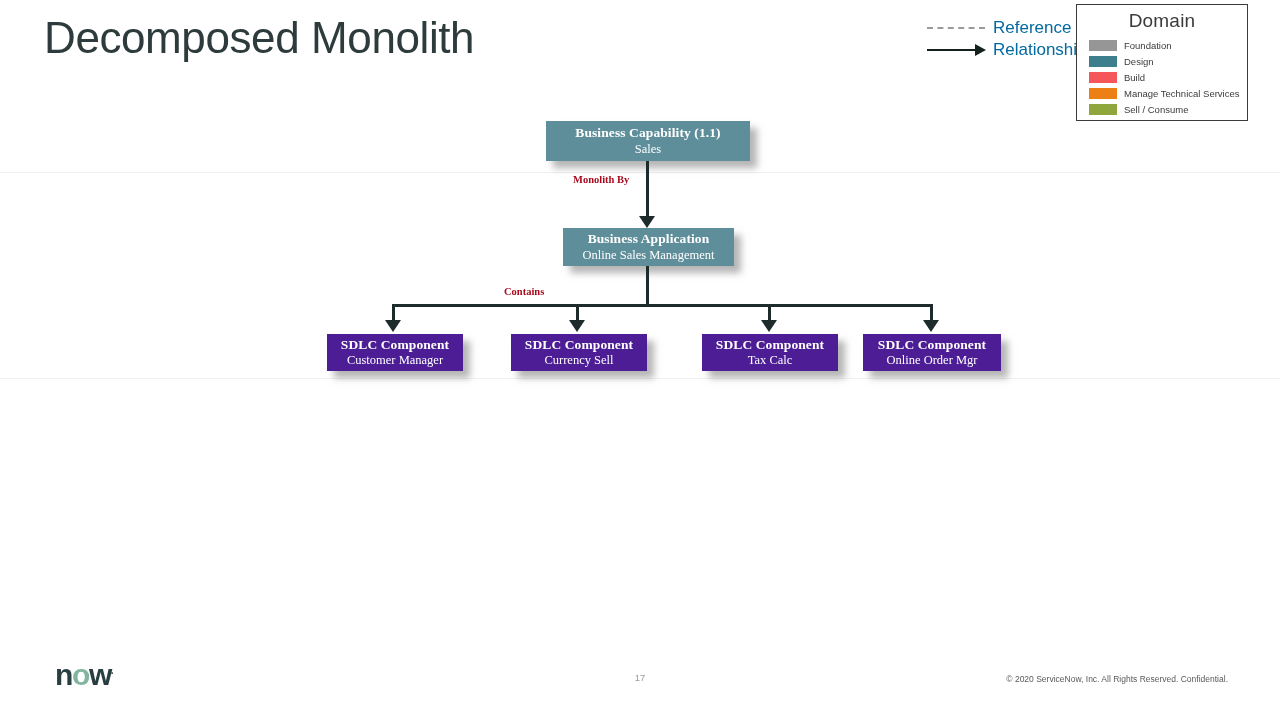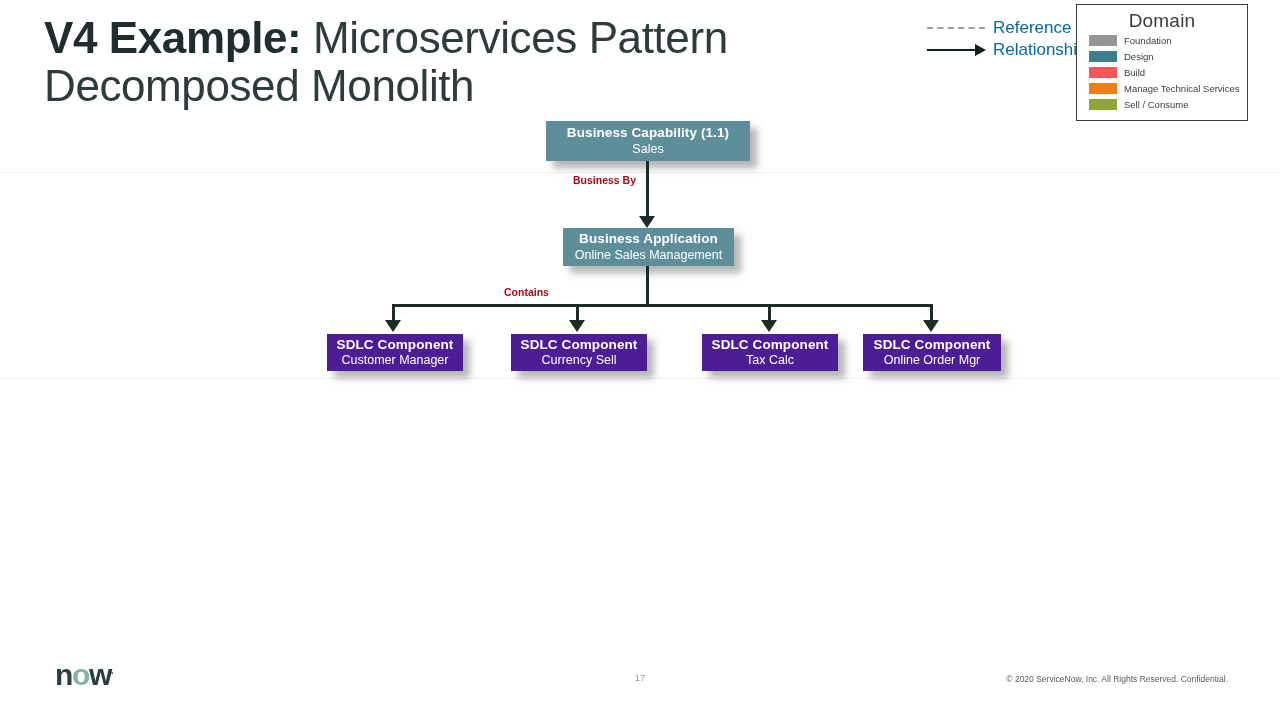--- a/index.html
+++ b/index.html
@@ -106,21 +106,21 @@
   #domain-legend-title {
     text-align: center;
     font-size: 19px;
     font-weight: 300;
     color: #3b3b3b;
     letter-spacing: 0.2px;
     margin-bottom: 3px;
   }
   .domain-row {
     display: flex;
-    align-items: flex-start;
+    align-items: flex-end;
     height: 16px;
     padding-left: 12px;
   }
   .domain-swatch {
     width: 28px;
     height: 11px;
     flex: 0 0 28px;
     margin-right: 7px;
   }
   .domain-label {
@@ -139,20 +139,21 @@
   }
 
   
   #diagram {
     position: absolute;
     left: 0;
     top: 0;
     width: 1280px;
     height: 720px;
     pointer-events: none;
+    font-family: Liberation Serif, serif;
   }
   #diagram > * { pointer-events: auto; }
 
   .node {
     position: absolute;
     box-sizing: border-box;
     color: #ffffff;
     text-align: center;
     box-shadow: 7px 7px 7px rgba(120,120,120,0.55);
     display: flex;
@@ -232,21 +233,20 @@
     color: #5a5a5a;
     white-space: nowrap;
   }
 </style>
 </head>
 <body>
 
 <div id="slide">
 
   <div id="title-block">
-    <div class="title-line"><span class="title-strong">V4 Example:</span><span> Microservices Pattern</span></div>
     <div class="title-line">Decomposed Monolith</div>
   </div>
 
   <div class="faint-rule" style="top:172px"></div>
   <div class="faint-rule" style="top:378px"></div>
 
   <div id="arrow-legend">
     <div class="arrow-legend-row">
       <span class="arrow-sample">
         <span class="dashed-line"></span>
@@ -288,21 +288,21 @@
 
   <div id="diagram">
 
     <div class="node node-design" style="left:546px; top:121px; width:204px; height:40px;">
       <div class="node-type">Business Capability (1.1)</div>
       <div class="node-name">Sales</div>
     </div>
 
     <div class="conn conn-v" style="left:646px; top:161px; height:63px;"></div>
     <div class="arrowhead" style="left:639px; top:216px;"></div>
-    <div class="edge-label" style="left:573px; top:174px;">Business By</div>
+    <div class="edge-label" style="left:573px; top:174px;">Monolith By</div>
 
     <div class="node node-design" style="left:563px; top:228px; width:171px; height:38px;">
       <div class="node-type">Business Application</div>
       <div class="node-name">Online Sales Management</div>
     </div>
 
     <div class="conn conn-v" style="left:646px; top:266px; height:40px;"></div>
     <div class="conn conn-h" style="left:392px; top:304px; width:540px;"></div>
     <div class="edge-label" style="left:504px; top:286px;">Contains</div>
 

